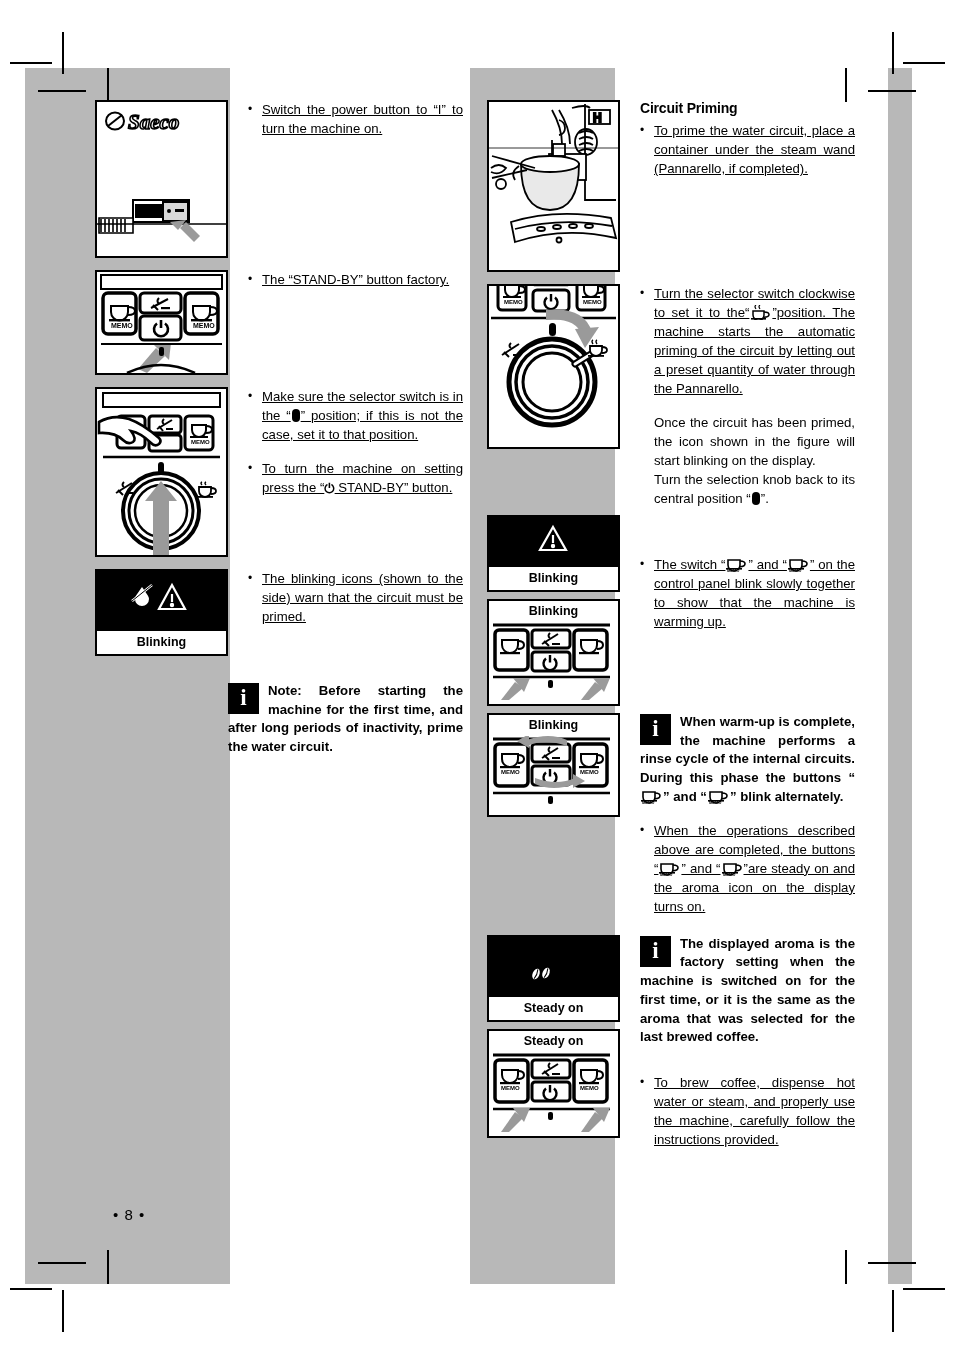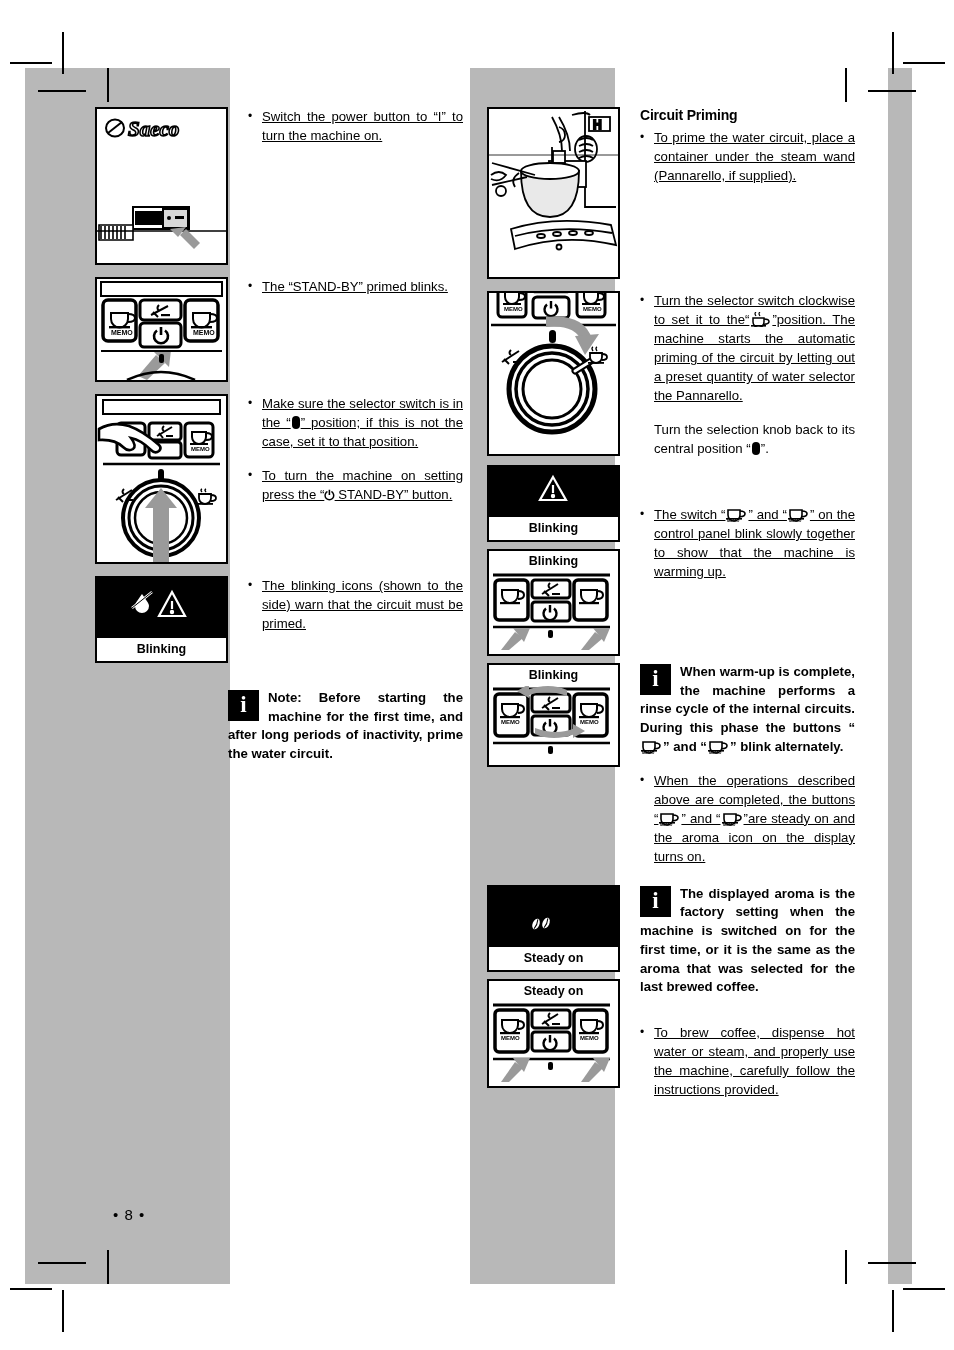--- a/index.html
+++ b/index.html
@@ -16,21 +16,21 @@
   .band-left  { left: 25px;  top: 68px; width: 205px; height: 1216px; }
   .band-mid   { left: 470px; top: 68px; width: 145px; height: 1216px; }
   .band-right { left: 888px; top: 68px; width: 24px;  height: 1216px; }
 
   
   .cmark { position: absolute; background: #000; }
   .cm-v { width: 1.5px; height: 42px; }
   .cm-h { height: 1.5px; width: 42px; }
 
   
-  .col { position: absolute; top: 107px; }
+  .col { position: absolute; top: 100px; }
   .col-left  { left: 95px;  width: 368px; }
   .col-right { left: 487px; width: 368px; }
 
   .row { display: flex; align-items: flex-start; }
   .figcol { width: 133px; flex: 0 0 133px; }
   .txtcol { flex: 1; padding-left: 20px; }
 
   
   .bullet {
     display: flex; font-size: 13.2px; line-height: 1.44;
@@ -207,21 +207,21 @@
 
             <line x1="4" y1="72" x2="125" y2="72" stroke="#000" stroke-width="2"></line>
             <rect x="62" y="75" width="5" height="9" rx="2" fill="#000"></rect>
             <path d="M30 101 q34 -16 68 0" fill="none" stroke="#000" stroke-width="2.5"></path>
           </svg>
         </div>
       </div>
       <div class="txtcol">
         <div class="bullet">
           <span class="dot">•</span>
-          <span class="bt">The “STAND-BY” primed blinks.</span>
+          <span class="bt">The “STAND-BY” button factory.</span>
         </div>
       </div>
     </div>
 
     <div class="fig-gap"></div>
 
     <div class="row">
       <div class="figcol">
         <div class="panel" style="height:170px;">
           <svg width="129" height="166" viewBox="0 0 129 166">
@@ -371,21 +371,21 @@
               <circle cx="70" cy="138" r="2.5"></circle>
             </g>
             <line x1="0" y1="46" x2="129" y2="46" stroke="#000" stroke-width="0.8"></line>
           </svg>
         </div>
       </div>
       <div class="txtcol">
         <div class="head">Circuit Priming</div>
         <div class="bullet">
           <span class="dot">•</span>
-          <span class="bt">To prime the water circuit, place a container under the steam wand (Pannarello, if supplied).</span>
+          <span class="bt">To prime the water circuit, place a container under the steam wand (Pannarello, if completed).</span>
         </div>
       </div>
     </div>
 
     <div class="fig-gap"></div>
 
     <div class="row">
       <div class="figcol">
         <div class="panel" style="height:165px;">
           <svg width="129" height="161" viewBox="0 0 129 161">
@@ -445,23 +445,24 @@
         </div>
       </div>
       <div class="txtcol">
         <div class="bullet">
           <span class="dot">•</span>
           <span class="bt"><span>Turn the selector switch clockwise to set it to the“</span><span class="cupmemo"><svg width="21" height="15" viewBox="0 0 21 15">
                   <path d="M3 6 h11 v4 a5.5 5.5 0 0 1 -11 0 Z" fill="#fff" stroke="#000" stroke-width="1.5"></path>
                   <path d="M14 7 q5 0 5 2.6 q0 2.6 -5 2.6" fill="none" stroke="#000" stroke-width="1.5"></path>
                   <path d="M6 4 q-2 -2.5 0 -4 M10 4 q-2 -2.5 0 -4" fill="none" stroke="#000" stroke-width="1.2"></path>
                   <rect x="1" y="13" width="15" height="1.6" fill="#000"></rect>
-                </svg></span><span>”position. The machine starts the automatic priming of the circuit by letting out a preset quantity of water selector the Pannarello.</span></span>
+                </svg></span><span>”position. The machine starts the automatic priming of the circuit by letting out a preset quantity of water through the Pannarello.</span></span>
         </div>
         <div class="spacer-s"></div>
+        <div class="para">Once the circuit has been primed, the icon shown in the figure will start blinking on the display.</div>
         <div class="para"><span>Turn the selection knob back to its central position “</span><span class="ic ic-knob"></span><span>”.</span></div>
       </div>
     </div>
 
     <div class="fig-gap-s"></div>
 
     <div class="row">
       <div class="figcol">
         <div class="lcdbox">
           <div class="lcd" style="height:48px;">

